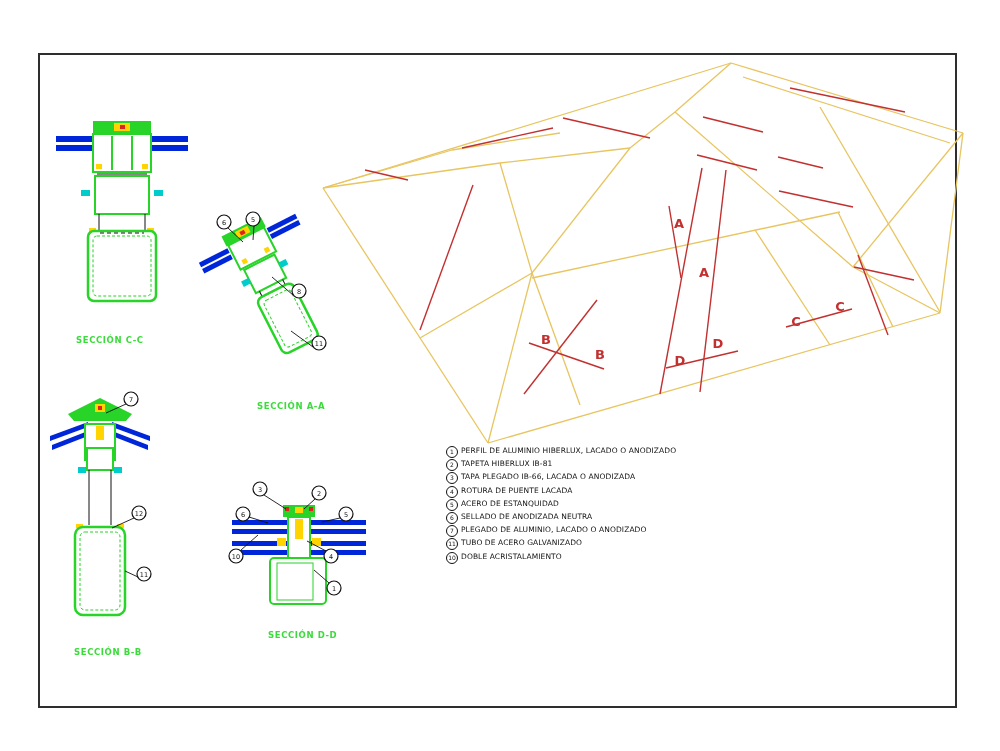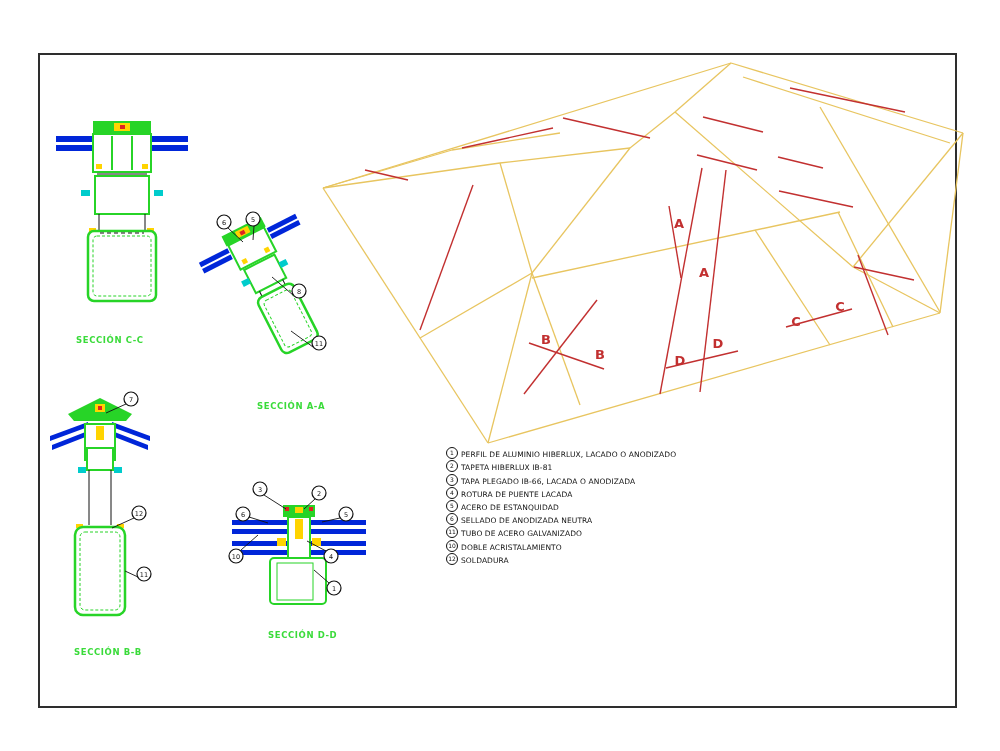--- a/index.html
+++ b/index.html
@@ -3,21 +3,21 @@
 <meta charset="utf-8">
 <style>
   html,body{margin:0;padding:0;background:#ffffff;}
   body{width:1000px;height:751px;position:relative;font-family:"DejaVu Sans",sans-serif;overflow:hidden;}
   .frame{position:absolute;left:38px;top:53px;width:915px;height:651px;border:2px solid #2e2e2e;background:#ffffff;}
   #main-svg{position:absolute;left:0;top:0;width:1000px;height:751px;}
   .seclabel{font-size:8.5px;font-weight:bold;letter-spacing:0.6px;fill:#3adb3a;}
   .cutletter{font-size:13px;fill:#c23030;font-weight:bold;}
   .callout-num{font-size:6.5px;fill:#111;}
   #legend{position:absolute;left:446px;top:446px;}
-  .legend-row{display:flex;align-items:flex-end;height:13.2px;}
+  .legend-row{display:flex;align-items:flex-start;height:13.2px;}
   .legend-num{width:10px;height:10px;border:1px solid #111;border-radius:50%;font-size:6px;line-height:10px;display:flex;align-items:center;justify-content:center;margin-right:3px;flex:none;color:#111;}
   .legend-text{font-size:7.5px;color:#111;white-space:nowrap;letter-spacing:0.1px;}
 </style>
 </head>
 <body>
 
 <div class="frame"></div>
 
 <svg id="main-svg" viewBox="0 0 1000 751">
 
@@ -291,24 +291,24 @@
     </div>
     <div class="legend-row">
       <span class="legend-num">5</span>
       <span class="legend-text">ACERO DE ESTANQUIDAD</span>
     </div>
     <div class="legend-row">
       <span class="legend-num">6</span>
       <span class="legend-text">SELLADO DE ANODIZADA NEUTRA</span>
     </div>
     <div class="legend-row">
+      <span class="legend-num">7</span>
+      <span class="legend-text">PLEGADO DE ALUMINIO, LACADO O ANODIZADO</span>
+    </div>
+    <div class="legend-row">
       <span class="legend-num">11</span>
       <span class="legend-text">TUBO DE ACERO GALVANIZADO</span>
     </div>
     <div class="legend-row">
       <span class="legend-num">10</span>
       <span class="legend-text">DOBLE ACRISTALAMIENTO</span>
     </div>
-    <div class="legend-row">
-      <span class="legend-num">12</span>
-      <span class="legend-text">SOLDADURA</span>
-    </div>
   </div>
 
 </body></html>

